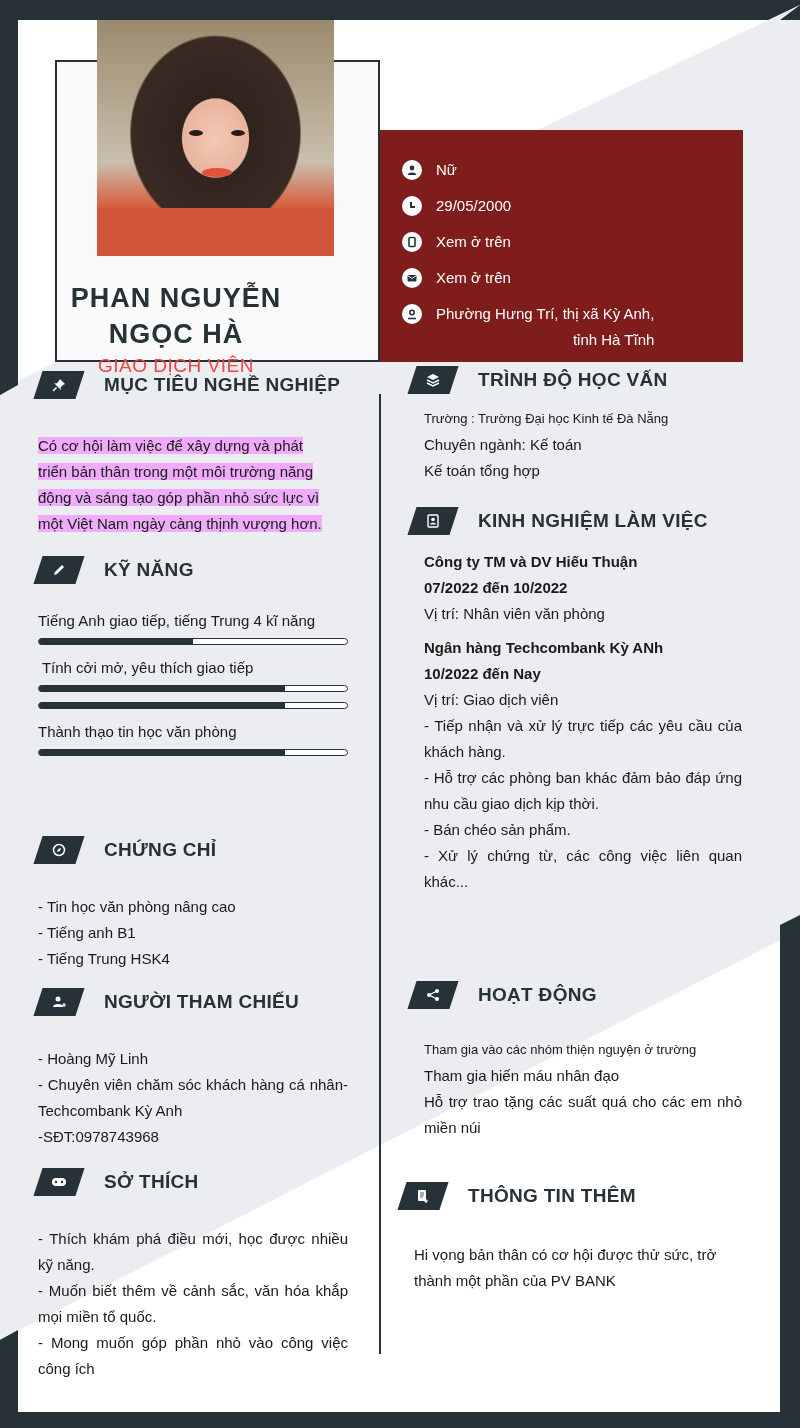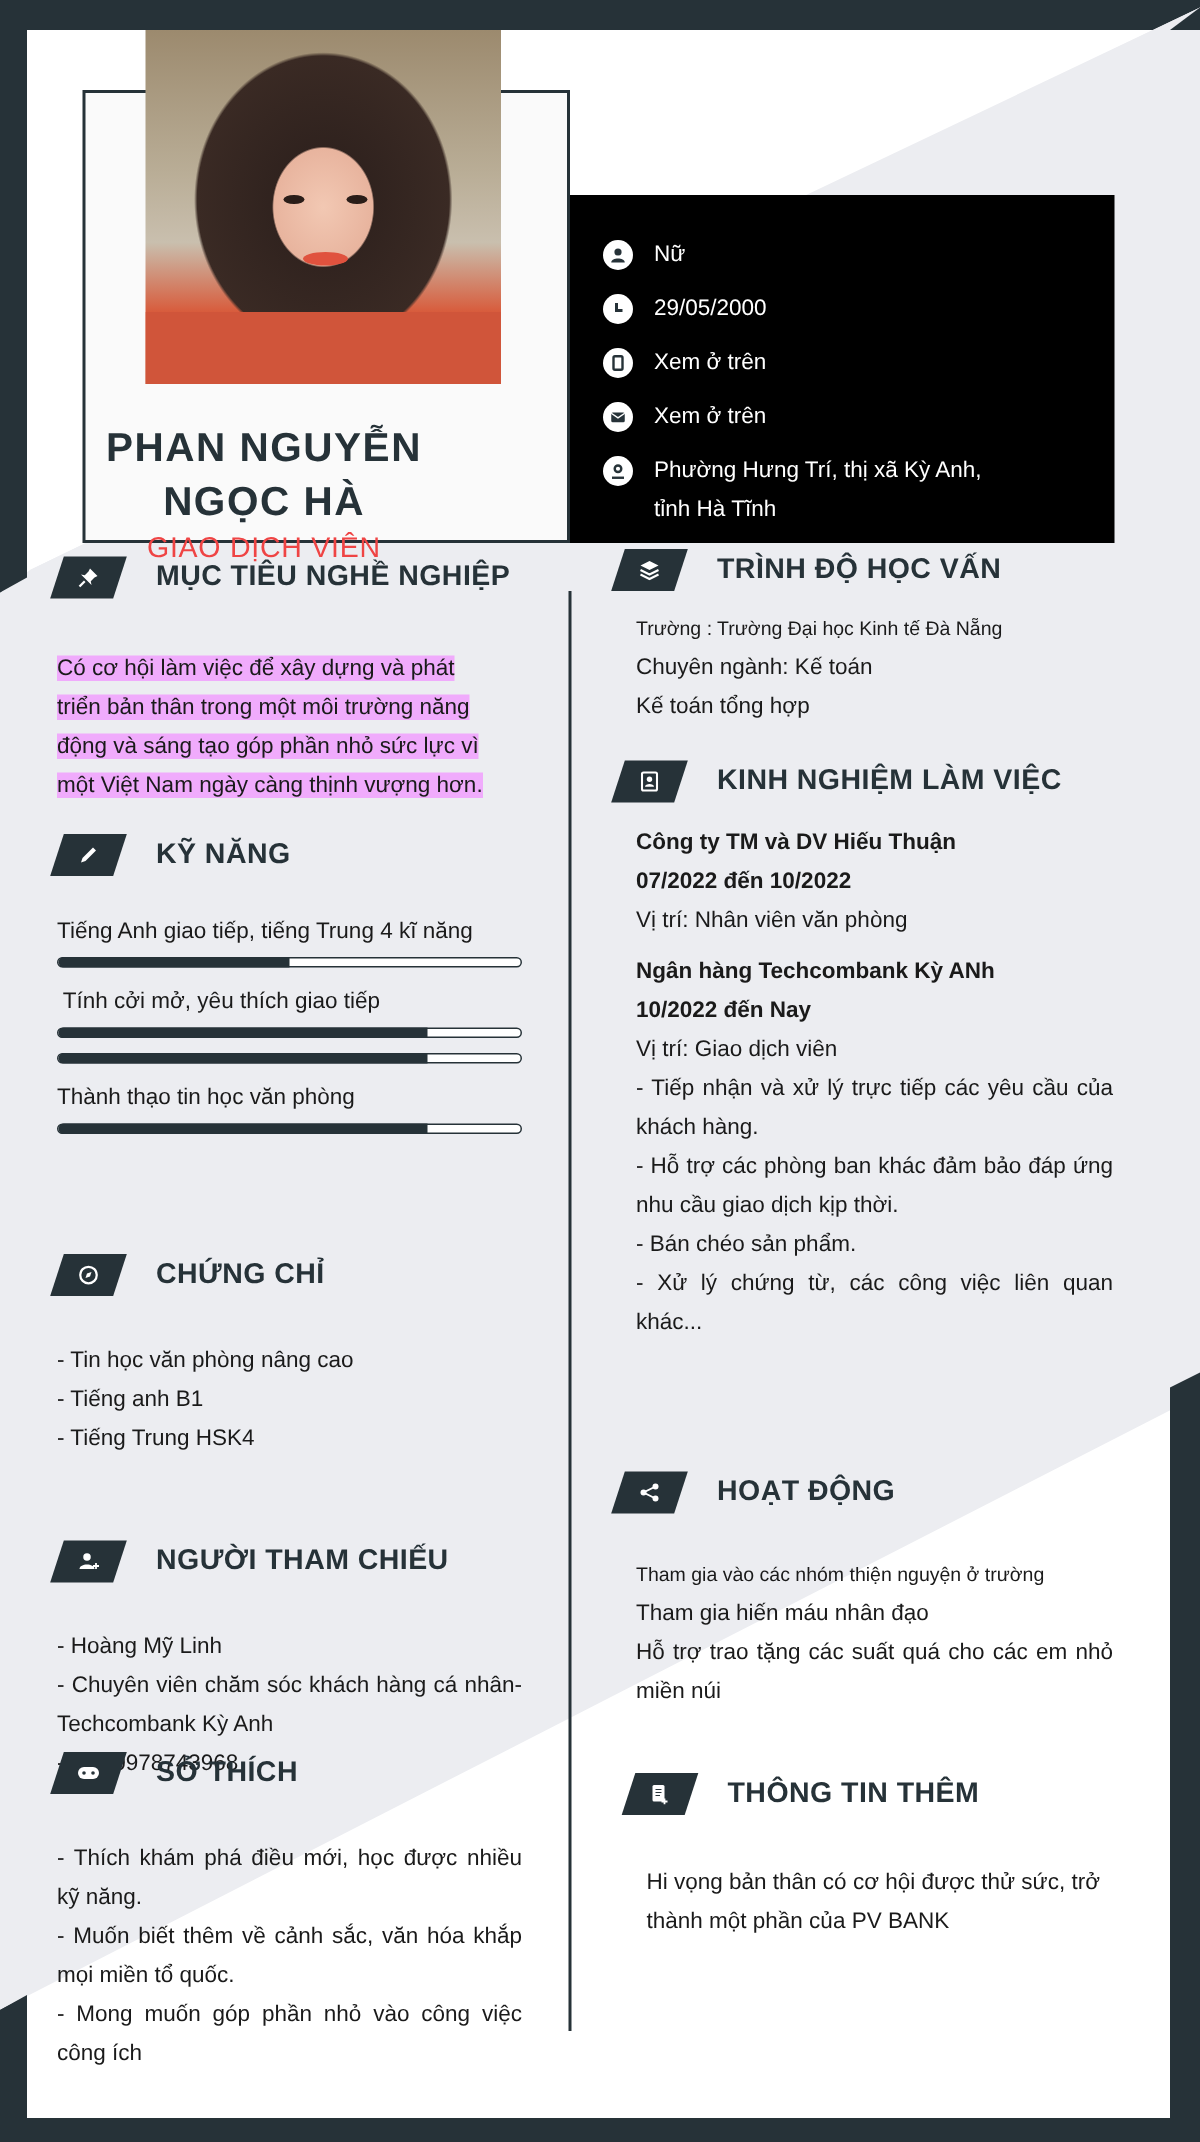--- a/index.html
+++ b/index.html
@@ -24,21 +24,21 @@
     .photo .eye { position: absolute; top: 110px; width: 14px; height: 6px; border-radius: 50%; background: #2a1d18; }
     .photo .eye.l { left: 92px; } .photo .eye.r { left: 134px; }
     .photo .shirt { position: absolute; left: 0; bottom: 0; width: 100%; height: 48px; background: #d0553a; }
 
     .name-block { position: absolute; left: 56px; top: 280px; width: 240px; z-index: 4; text-align: center; }
     .name-line { font-size: 27px; font-weight: bold; color: #263238; letter-spacing: 1px; line-height: 36px; display: block; }
     .job-title { position: absolute; left: 98px; top: 355px; font-size: 19px; color: #ef4444; z-index: 4; letter-spacing: 0.5px; }
 
     .info-panel {
       position: absolute; left: 380px; top: 130px; width: 363px; height: 232px;
-      background: #000000; z-index: 2; padding: 30px 22px 0 22px; color: #fff;
+      background: #7f1d1d; z-index: 2; padding: 30px 22px 0 22px; color: #fff; text-align: right;
     }
     .info-row { display: flex; align-items: flex-start; height: 36px; font-size: 15px; }
     .info-row .ic { width: 20px; height: 20px; border-radius: 50%; background: #fff; margin-right: 14px; margin-top: 0px; flex: none; display: flex; align-items: center; justify-content: center; }
     .info-row .txt { line-height: 20px; }
     .info-row.addr { height: auto; }
     .info-row.addr .txt { line-height: 26px; margin-top: -3px; }
 
     .col-divider { position: absolute; left: 379px; top: 394px; width: 2px; height: 960px; background: #263238; z-index: 2; }
 
     .section { position: absolute; z-index: 3; }
@@ -211,21 +211,21 @@
     </span>
     <span class="sec-title">CHỨNG CHỈ</span>
   </div>
   <div class="body-text" style="margin-top:28px;">
     <div>- Tin học văn phòng nâng cao</div>
     <div>- Tiếng anh B1</div>
     <div>- Tiếng Trung HSK4</div>
   </div>
 </div>
 
-<div class="section" style="left:38px; top:1025px; width:310px;">
+<div class="section" style="left:38px; top:986px; width:310px;">
   <div class="sec-head">
     <span class="sec-badge">
       <svg width="14" height="14" viewBox="0 0 14 14">
           <circle cx="6" cy="4" r="2.5" fill="#fff"></circle>
           <path d="M1 12 C1 8 11 8 11 12 Z" fill="#fff"></path>
           <path d="M10 10 H14 M12 8 V12" stroke="#fff" stroke-width="1.2"></path>
         </svg>
     </span>
     <span class="sec-title">NGƯỜI THAM CHIẾU</span>
   </div>
@@ -313,21 +313,21 @@
     </span>
     <span class="sec-title">HOẠT ĐỘNG</span>
   </div>
   <div class="body-text justify" style="margin-top:26px; padding-left:12px;">
     <div class="small">Tham gia vào các nhóm thiện nguyện ở trường</div>
     <div>Tham gia hiến máu nhân đạo</div>
     <div>Hỗ trợ trao tặng các suất quá cho các em nhỏ miền núi</div>
   </div>
 </div>
 
-<div class="section" style="left:419px; top:1180px; width:330px;">
+<div class="section" style="left:402px; top:1180px; width:330px;">
   <div class="sec-head">
     <span class="sec-badge">
       <svg width="12" height="14" viewBox="0 0 12 14">
           <rect x="1" y="1" width="8" height="11" rx="1" fill="#fff"></rect>
           <path d="M3 4 H7 M3 6 H7 M3 8 H6" stroke="#263238" stroke-width="0.8"></path>
           <path d="M9 10 V14 M7 12 H11" stroke="#fff" stroke-width="1.2"></path>
         </svg>
     </span>
     <span class="sec-title">THÔNG TIN THÊM</span>
   </div>

